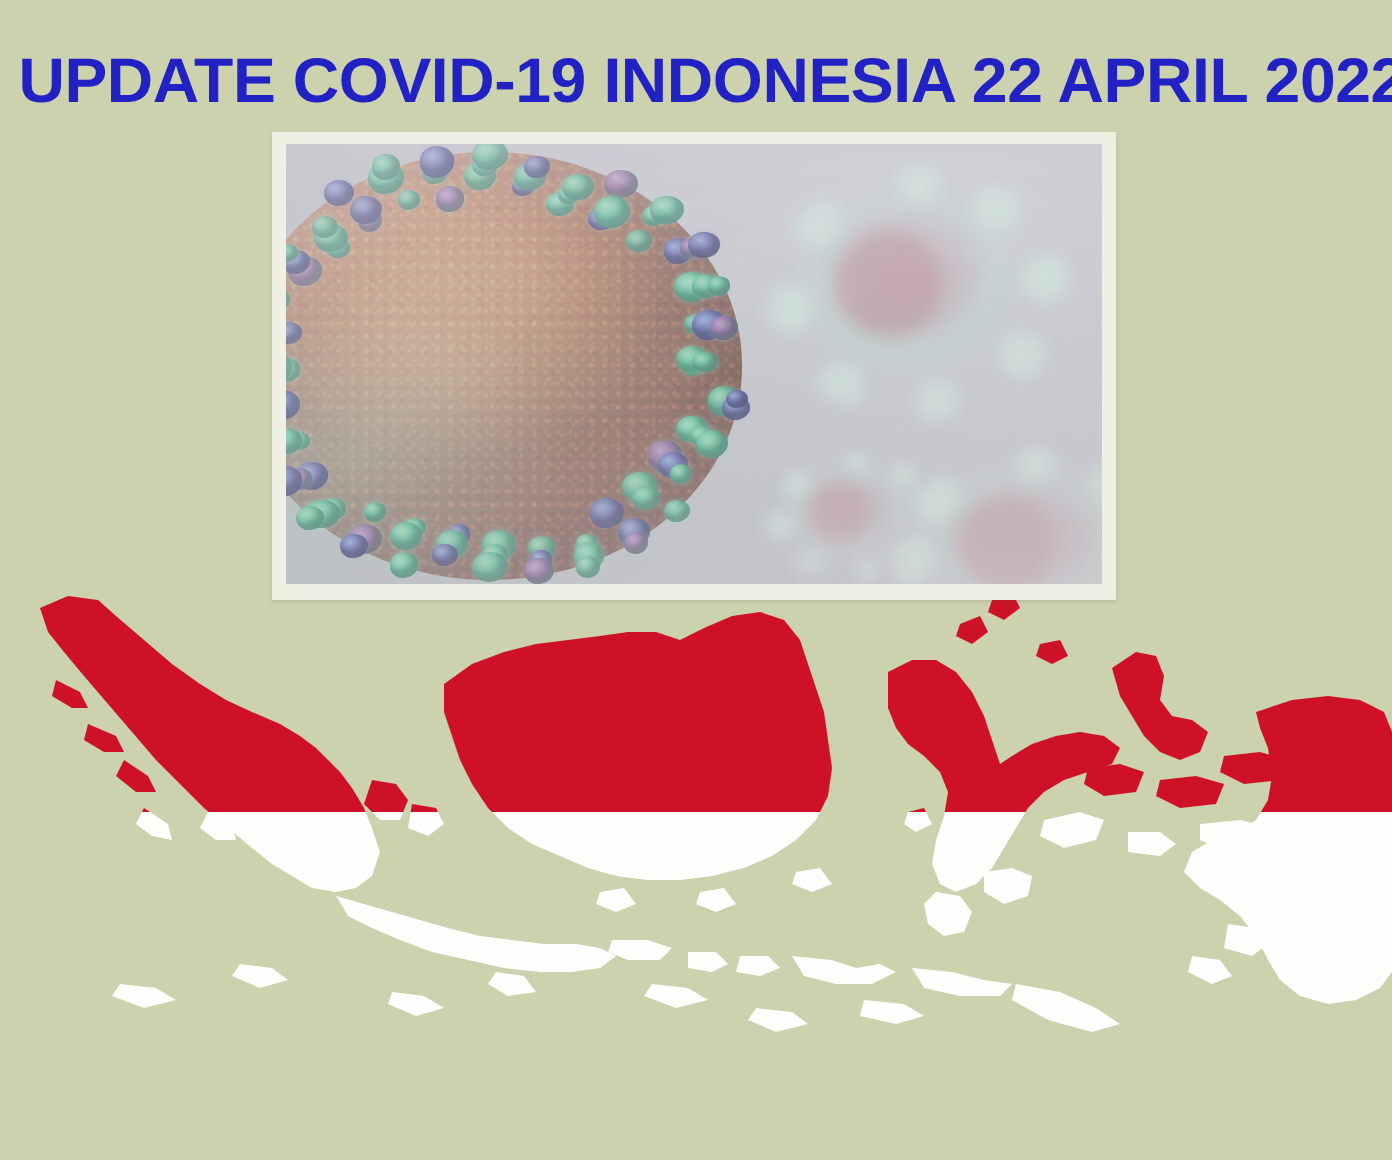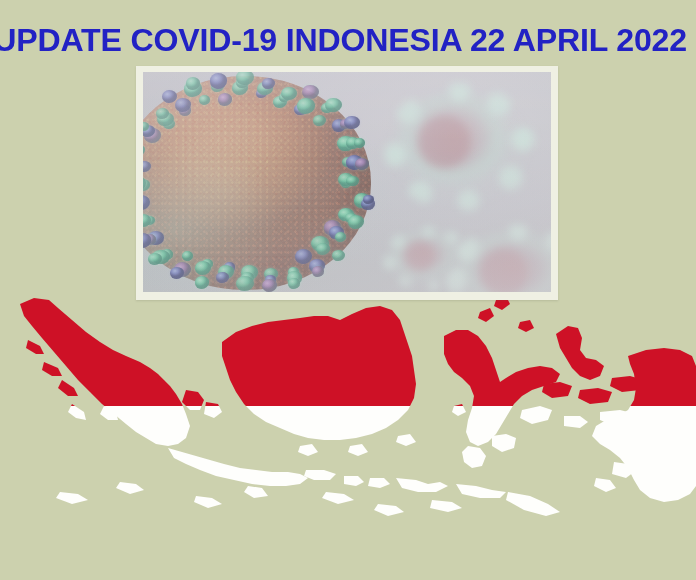--- a/index.html
+++ b/index.html
@@ -21,21 +21,21 @@
     overflow: hidden;
   }
 
   
   #title-bar {
     position: absolute;
     left: 0;
     top: 20px;
     width: 696px;
     height: 40px;
-    text-align: left;
+    text-align: right;
     z-index: 40;
   }
   #poster-title {
     display: inline-block;
     font-family: "Liberation Sans", sans-serif;
     font-weight: bold;
     font-size: 31.5px;
     letter-spacing: -0.2px;
     line-height: 40px;
     color: #2222c4;

